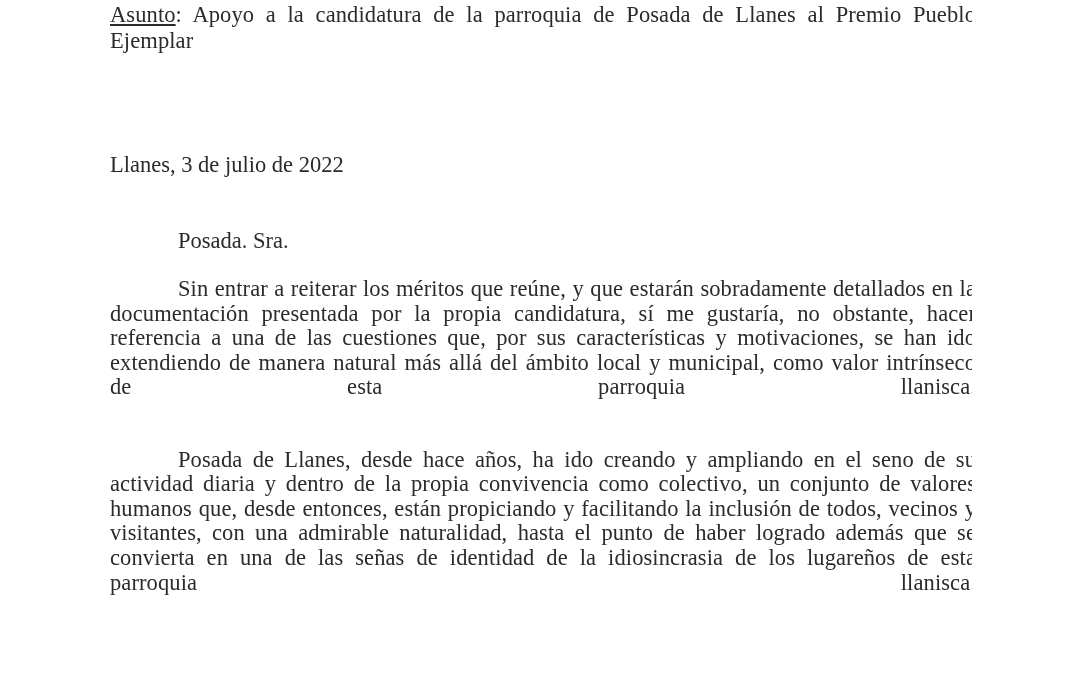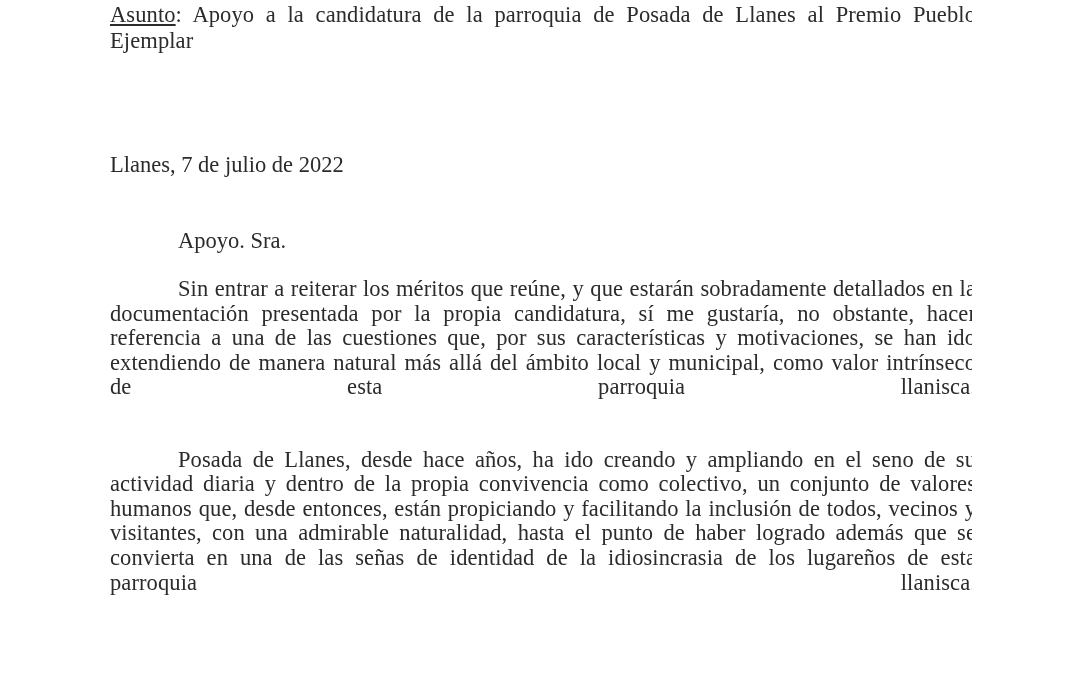--- a/index.html
+++ b/index.html
@@ -99,23 +99,23 @@
 </head>
 <body>
 
 <div class="page">
   <div class="clip-bottom"></div>
 
   <div class="content">
 
     <p class="subject-block"><span class="subject-label">Asunto</span><span>:</span> <span>Apoyo a la candidatura de la parroquia de Posada de Llanes al Premio Pueblo Ejemplar</span></p>
 
-    <p class="date-line">Llanes, 7 de julio de 2022</p>
+    <p class="date-line">Llanes, 3 de julio de 2022</p>
 
-    <p class="salutation">Apoyo. Sra.</p>
+    <p class="salutation">Posada. Sra.</p>
 
 
     <p class="body-par">Sin entrar a reiterar los méritos que reúne, y que estarán sobradamente detallados en la documentación presentada por la propia candidatura, sí me gustaría, no obstante, hacer referencia a una de las cuestiones que, por sus características y motivaciones, se han ido extendiendo de manera natural más allá del ámbito local y municipal, como valor intrínseco de esta parroquia llanisca.</p>
 
     <p class="body-par">Posada de Llanes, desde hace años, ha ido creando y ampliando en el seno de su actividad diaria y dentro de la propia convivencia como colectivo, un conjunto de valores humanos que, desde entonces, están propiciando y facilitando la inclusión de todos, vecinos y visitantes, con una admirable naturalidad, hasta el punto de haber logrado además que se convierta en una de las señas de identidad de la idiosincrasia de los lugareños de esta parroquia llanisca.</p>
 
   </div>
 </div>
 
 </body></html>

